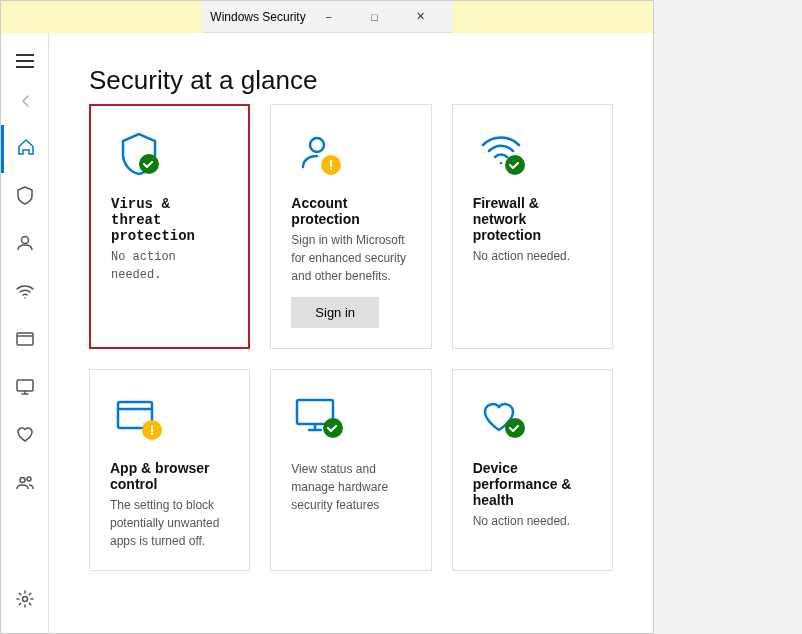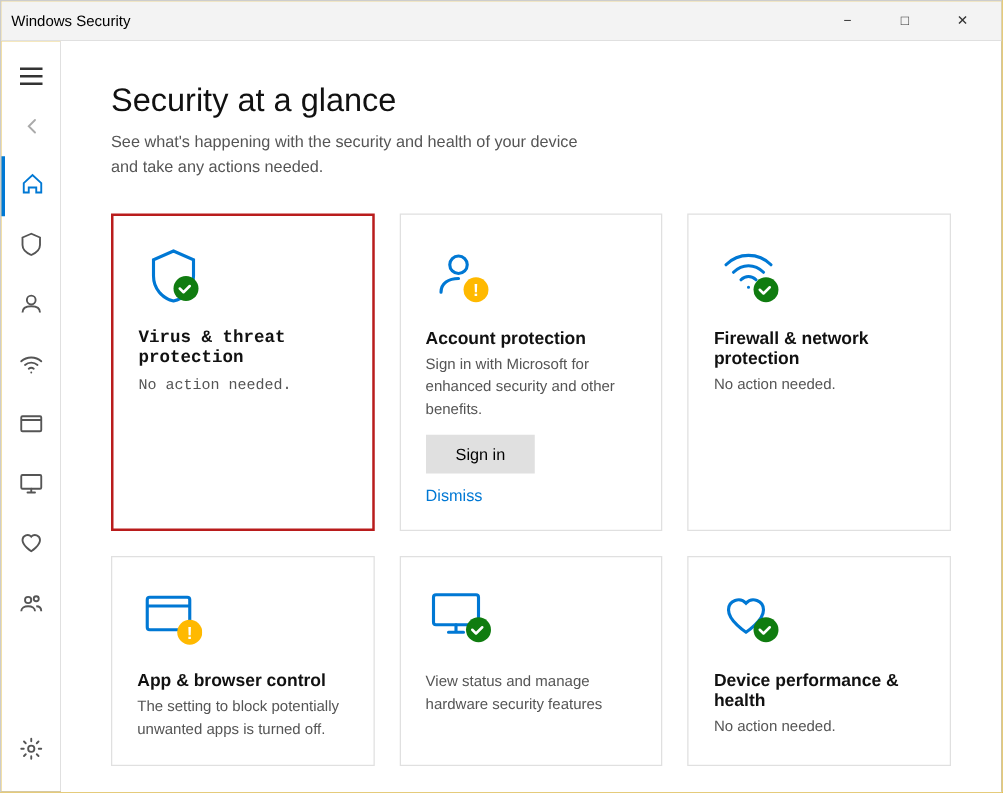--- a/index.html
+++ b/index.html
@@ -1,24 +1,25 @@
 <!DOCTYPE html>
 <html><head>
   <meta charset="utf-8">
   <style>
     * { margin: 0; padding: 0; box-sizing: border-box; }
     body { font-family: 'Segoe UI', Arial, sans-serif; background: #f3f3f3; width: 802px; height: 634px; overflow: hidden; }
 
     .window {
-      width: 802px;
+      width: 654px;
       height: 634px;
-      background: #eab308;
+      background: #fef9c3;
       display: flex;
       flex-direction: column;
       border: 1px solid #ccc;
+      align-items: center;
     }
 
     .titlebar {
       background: #f3f3f3;
       height: 32px;
       display: flex;
       align-items: center;
       padding: 0 8px;
       border-bottom: 1px solid #e0e0e0;
       flex-shrink: 0;
@@ -317,23 +318,20 @@
               <circle cx="10" cy="10" r="2.5" stroke="#555" stroke-width="1.5"></circle>
               <path d="M10 2v2M10 16v2M2 10h2M16 10h2M4.2 4.2l1.4 1.4M14.4 14.4l1.4 1.4M4.2 15.8l1.4-1.4M14.4 5.6l1.4-1.4" stroke="#555" stroke-width="1.5" stroke-linecap="round"></path>
             </svg>
           </span>
         </div>
       </div>
     </div>
 
     <div class="content">
       <h1 class="page-title">Security at a glance</h1>
-      <p class="page-subtitle">
-        See what's happening with the security and health of your device<br>and take any actions needed.
-      </p>
 
       <div class="cards-grid">
 
         <div class="card highlighted">
           <div class="card-icon-area">
             <svg width="48" height="48" viewBox="0 0 48 48" fill="none">
               <path d="M24 4L8 11v13c0 10 7 18 16 20 9-2 16-10 16-20V11L24 4z" stroke="#0078d4" stroke-width="2.5" fill="none"></path>
               <circle cx="34" cy="34" r="10" fill="#107c10"></circle>
               <path d="M29 34l3 3 5-5" stroke="#fff" stroke-width="2" stroke-linecap="round" stroke-linejoin="round"></path>
             </svg>
@@ -347,21 +345,20 @@
             <svg width="48" height="48" viewBox="0 0 48 48" fill="none">
               <circle cx="22" cy="16" r="7" stroke="#0078d4" stroke-width="2.5"></circle>
               <path d="M8 38c0-7 6-11 14-11" stroke="#0078d4" stroke-width="2.5" stroke-linecap="round"></path>
               <circle cx="36" cy="36" r="10" fill="#ffb900"></circle>
               <text x="36" y="41" text-anchor="middle" font-size="14" font-weight="bold" fill="#fff">!</text>
             </svg>
           </div>
           <div class="card-title">Account protection</div>
           <div class="card-desc">Sign in with Microsoft for enhanced security and other benefits.</div>
           <button class="sign-in-btn">Sign in</button>
-          <a class="dismiss-link">Dismiss</a>
         </div>
 
         <div class="card">
           <div class="card-icon-area">
             <svg width="52" height="48" viewBox="0 0 52 48" fill="none">
               <path d="M8 16c10-10 26-10 36 0M14 22c7-7 17-7 24 0M20 28c3.5-3.5 8.5-3.5 12 0M26 34v0" stroke="#0078d4" stroke-width="2.5" stroke-linecap="round"></path>
               <circle cx="40" cy="36" r="10" fill="#107c10"></circle>
               <path d="M35 36l3 3 5-5" stroke="#fff" stroke-width="2" stroke-linecap="round" stroke-linejoin="round"></path>
             </svg>
           </div>

